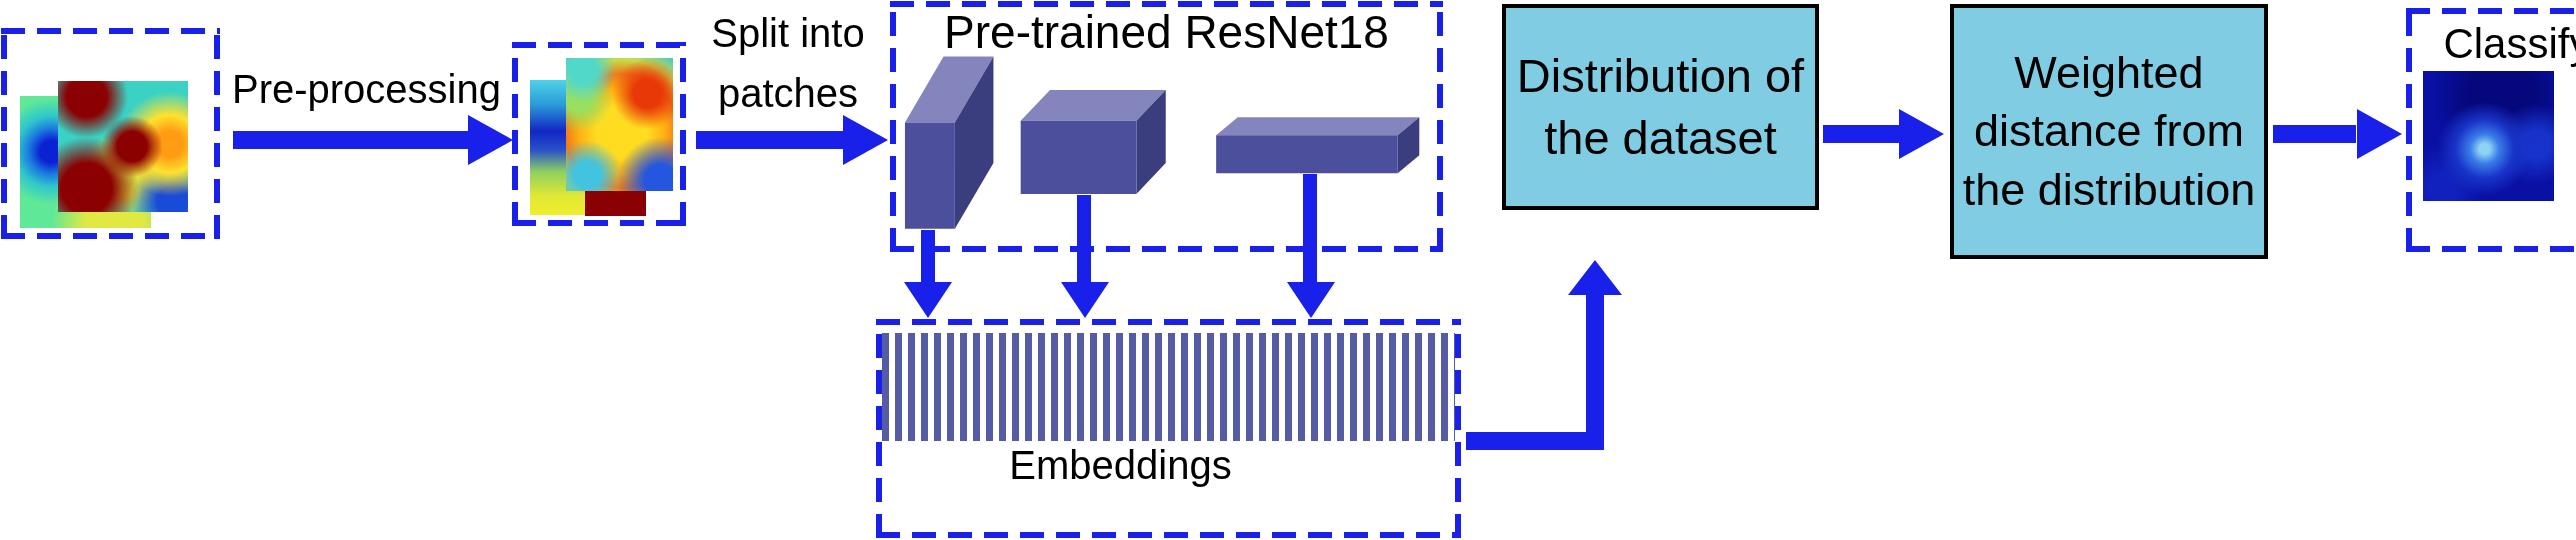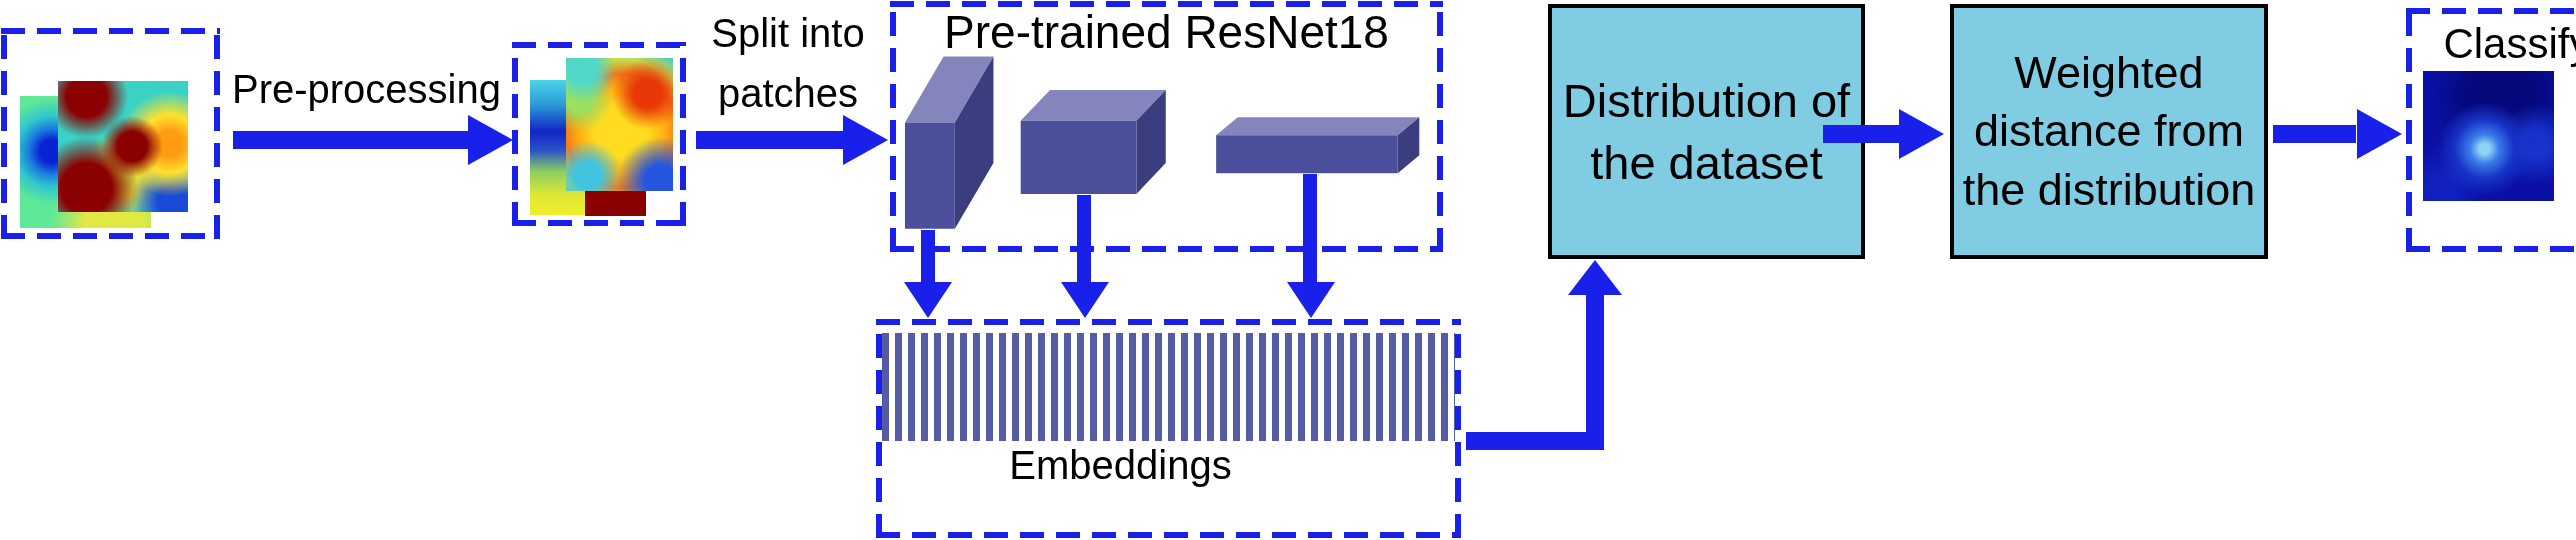--- a/index.html
+++ b/index.html
@@ -138,21 +138,21 @@
   <div class="head-down" style="left:1287px;top:282px;"></div>
 
   <div class="dashed-box" style="left:876px;top:319px;width:585px;height:219px;"></div>
   <div class="stripes" style="left:882px;top:333px;width:573px;height:108px;"></div>
   <div class="lbl f78" style="left:828px;top:444px;width:585px;">Embeddings</div>
 
   <div class="shaft" style="left:1466px;top:432px;width:138px;height:17.5px;"></div>
   <div class="shaft" style="left:1586px;top:295px;width:17.5px;height:155px;"></div>
   <div class="head-up" style="left:1568px;top:260px;"></div>
 
-  <div class="cyan-box f92" style="left:1502px;top:4.1px;width:317px;height:255px;line-height:1.32;margin-left:46px;">
+  <div class="cyan-box f92" style="left:1502px;top:4.1px;width:317px;height:206px;line-height:1.32;">
     <span class="line">Distribution of</span>
     <span class="line">the dataset</span>
   </div>
 
   <div class="shaft" style="left:1823px;top:125px;width:76px;height:17.5px;"></div>
   <div class="head-right" style="left:1899px;top:109px;"></div>
 
   <div class="cyan-box" style="left:1950px;top:4.1px;width:318px;height:255px;font-size:45px;line-height:1.3;">
     <span class="line">Weighted</span>
     <span class="line">distance from</span>

